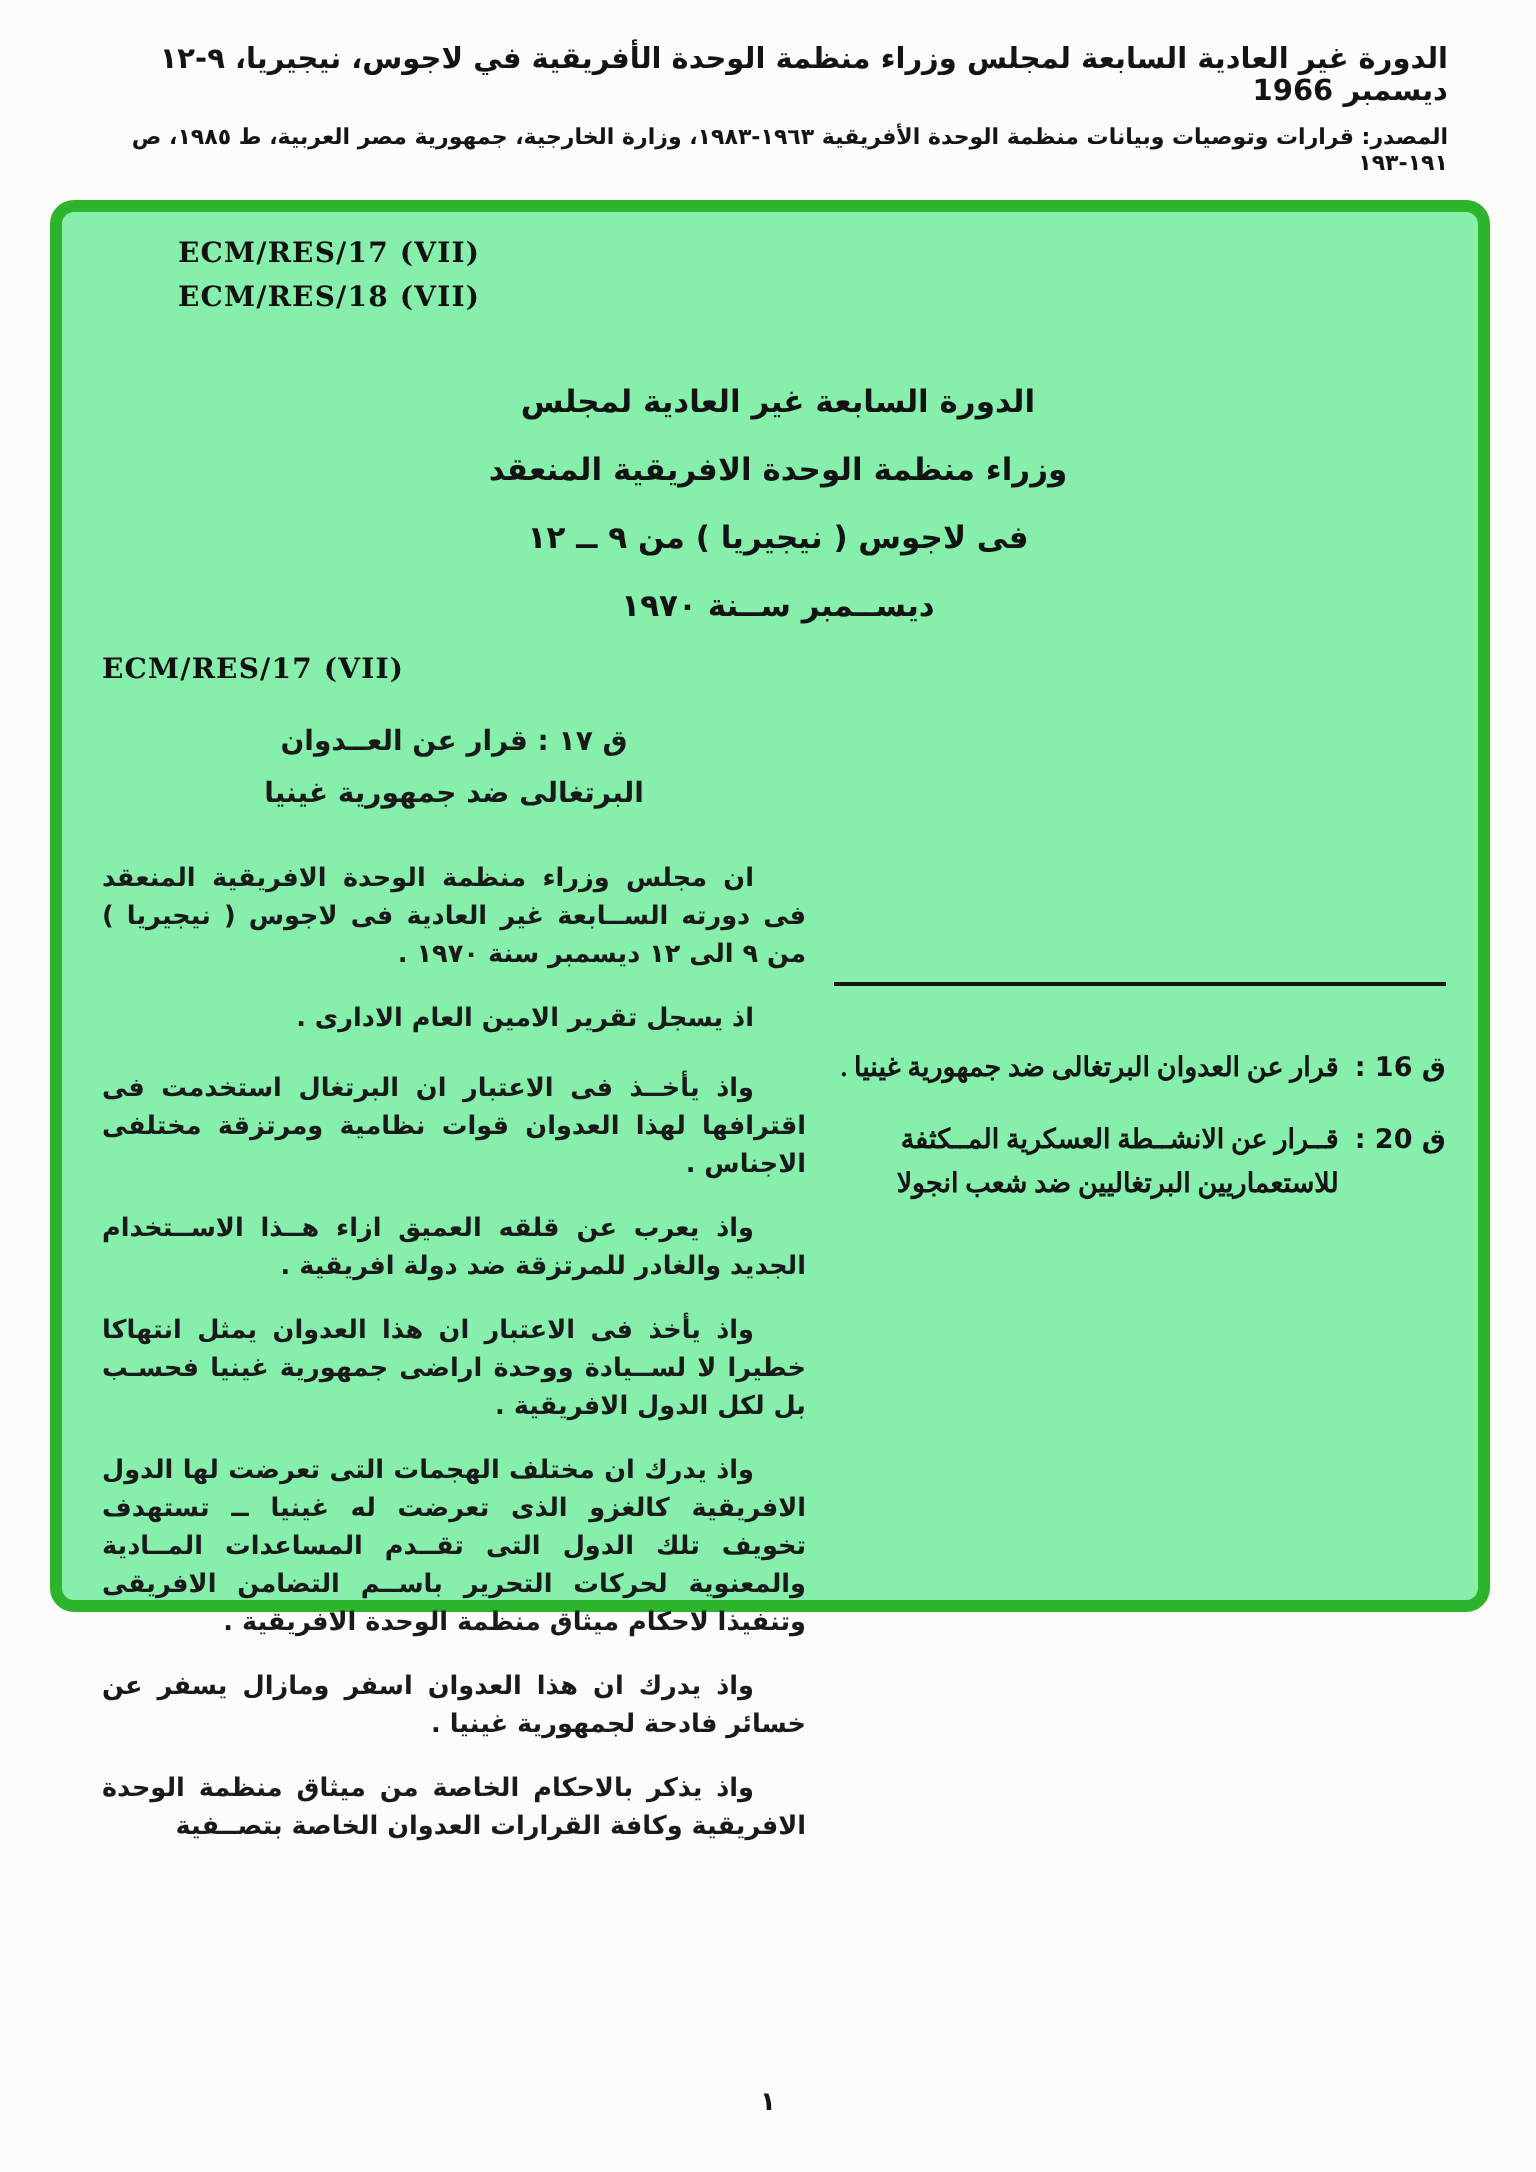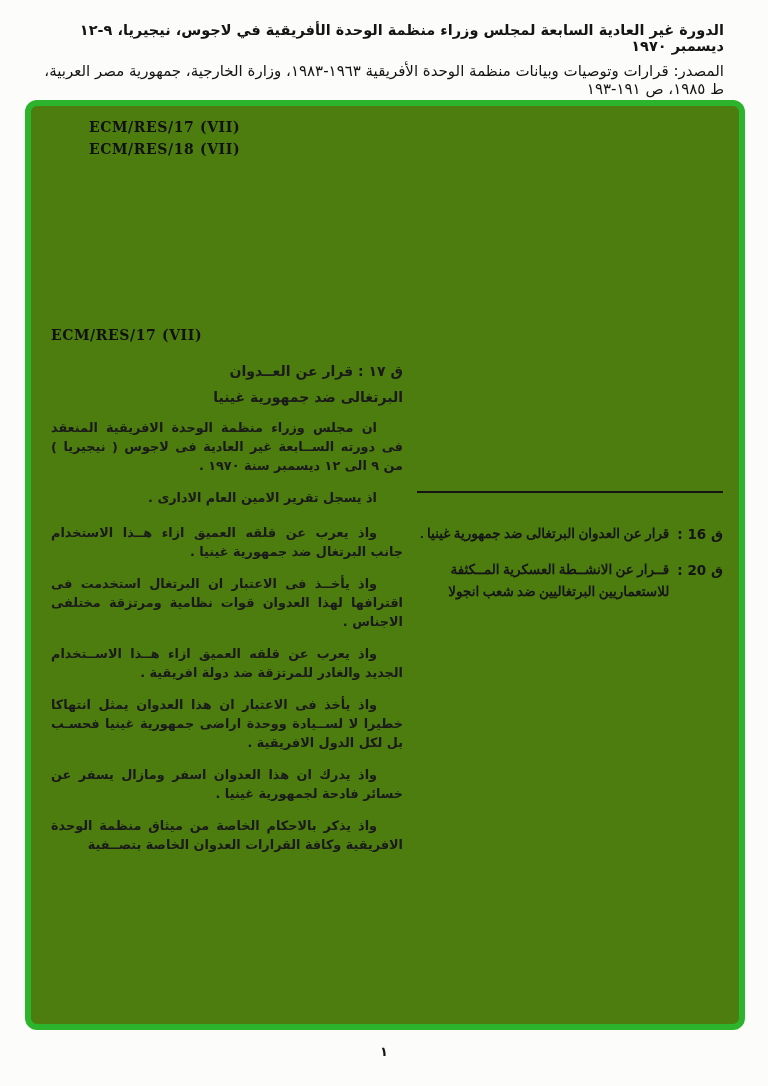--- a/index.html
+++ b/index.html
@@ -12,26 +12,26 @@
   .page{
     position:relative;width:768px;height:1086px;
     background:#fcfcfa;color:#161616;overflow:hidden;
   }
   
   .header{
     position:absolute;top:22px;left:40px;right:44px;
     direction:rtl;text-align:right;color:#141414;
   }
   .header-line1{font-size:14.5px;font-weight:bold;letter-spacing:.2px;}
-  .header-line2{font-size:15px;font-weight:normal;margin-top:8px;}
+  .header-line2{font-size:11px;font-weight:bold;margin-top:8px;}
   
   .frame{
-    position:absolute;left:25px;top:100px;width:720px;height:930px;
+    position:absolute;left:25px;top:100px;width:720px;height:706px;
     box-sizing:border-box;border:6px solid #2db42d;border-radius:12px;
-    background:#4d7c0f;
+    background:#86efac;
   }
   
   .refcodes{
     position:absolute;left:58px;top:10px;
     font-family:"DejaVu Serif",serif;font-size:14px;font-weight:bold;
     letter-spacing:.6px;line-height:22px;color:#111;
   }
   
   .title{
     position:absolute;left:158px;top:78px;width:400px;
@@ -42,21 +42,21 @@
   .col-left{
     position:absolute;left:20px;top:220px;width:352px;
     direction:rtl;font-size:12.8px;font-weight:bold;line-height:19px;
     color:#1a1a1a;
   }
   .refcode2{
     direction:ltr;text-align:left;
     font-family:"DejaVu Serif",serif;font-size:14px;letter-spacing:.6px;
     line-height:18px;color:#111;
   }
-  .heading{text-align:right;font-size:14px;line-height:26px;margin:14px 0 8px;}
+  .heading{text-align:center;font-size:14px;line-height:26px;margin:14px 0 20px;}
   .col-left p{margin:0 0 13px;text-align:justify;text-indent:26px;}
   .col-left p.tight{margin-bottom:16px;}
   
   .sidebar{
     position:absolute;left:378px;top:385px;width:314px;
     direction:rtl;font-size:13.5px;font-weight:bold;line-height:22px;
     color:#151515;
   }
   .side-rule{width:306px;border-top:2px solid #141414;margin:0 0 30px;}
   .side-item{display:flex;gap:8px;margin-bottom:14px;text-align:right;}
@@ -67,44 +67,50 @@
     position:absolute;top:1044px;left:0;width:768px;
     text-align:center;font-size:13px;font-weight:bold;color:#141414;
   }
 </style>
 </head>
 <body>
 
 <div class="page">
 
   <div class="header">
-    <div class="header-line1">الدورة غير العادية السابعة لمجلس وزراء منظمة الوحدة الأفريقية في لاجوس، نيجيريا، ٩-١٢ ديسمبر ١٩٧٠</div>
+    <div class="header-line1">الدورة غير العادية السابعة لمجلس وزراء منظمة الوحدة الأفريقية في لاجوس، نيجيريا، ٩-١٢ ديسمبر 1966</div>
     <div class="header-line2">المصدر: قرارات وتوصيات وبيانات منظمة الوحدة الأفريقية ١٩٦٣-١٩٨٣، وزارة الخارجية، جمهورية مصر العربية، ط ١٩٨٥، ص ١٩١-١٩٣</div>
   </div>
 
   <div class="frame">
 
     <div class="refcodes">
       <div>ECM/RES/17  (VII)</div>
       <div>ECM/RES/18  (VII)</div>
     </div>
 
+    <div class="title">
+      <div>الدورة السابعة غير العادية لمجلس</div>
+      <div>وزراء منظمة الوحدة الافريقية المنعقد</div>
+      <div>فى لاجوس ( نيجيريا ) من ٩ ــ ١٢</div>
+      <div>ديســمبر ســنة ١٩٧٠</div>
+    </div>
 
     <div class="col-left">
       <div class="refcode2">ECM/RES/17  (VII)</div>
       <div class="heading">
         <div>ق ١٧ : قرار عن العــدوان</div>
         <div>البرتغالى ضد جمهورية غينيا</div>
       </div>
       <p>ان مجلس وزراء منظمة الوحدة الافريقية المنعقد فى دورته الســابعة غير العادية فى لاجوس ( نيجيريا ) من ٩ الى ١٢ ديسمبر سنة ١٩٧٠ .</p>
       <p class="tight">اذ يسجل تقرير الامين العام الادارى .</p>
-      <p>واذ يعرب عن قلقه العميق ازاء هــذا الاستخدام جانب البرتغال ضد جمهورية غينيا .</p>
       <p>واذ يأخــذ فى الاعتبار ان البرتغال استخدمت فى اقترافها لهذا العدوان قوات نظامية ومرتزقة مختلفى الاجناس .</p>
       <p>واذ يعرب عن قلقه العميق ازاء هــذا الاســتخدام الجديد والغادر للمرتزقة ضد دولة افريقية .</p>
       <p>واذ يأخذ فى الاعتبار ان هذا العدوان يمثل انتهاكا خطيرا لا لســيادة ووحدة اراضى جمهورية غينيا فحسـب بل لكل الدول الافريقية .</p>
+      <p>واذ يدرك ان مختلف الهجمات التى تعرضت لها الدول الافريقية كالغزو الذى تعرضت له غينيا ــ تستهدف تخويف تلك الدول التى تقــدم المساعدات المــادية والمعنوية لحركات التحرير باســم التضامن الافريقى وتنفيذا لاحكام ميثاق منظمة الوحدة الافريقية .</p>
       <p>واذ يدرك ان هذا العدوان اسفر ومازال يسفر عن خسائر فادحة لجمهورية غينيا .</p>
       <p>واذ يذكر بالاحكام الخاصة من ميثاق منظمة الوحدة الافريقية وكافة القرارات العدوان الخاصة بتصــفية</p>
     </div>
 
     <div class="sidebar">
       <div class="side-rule"></div>
       <div class="side-item">
         <span class="side-label">ق 16 :</span>
         <span class="side-text">قرار عن العدوان البرتغالى ضد جمهورية غينيا .</span>
       </div>

